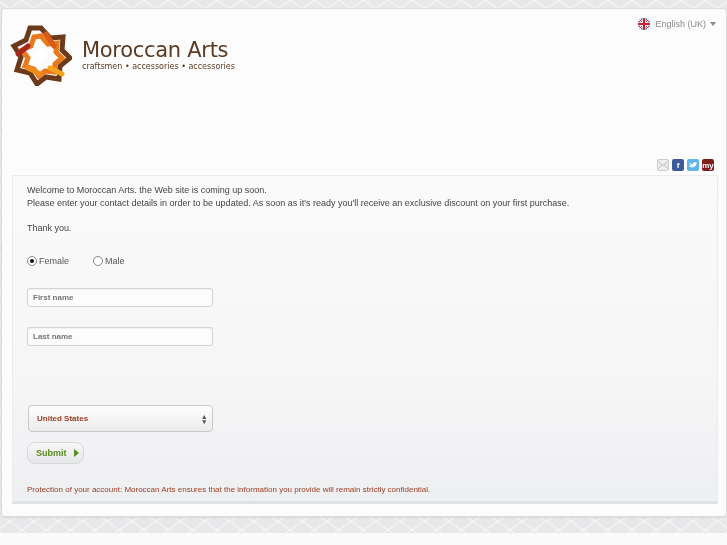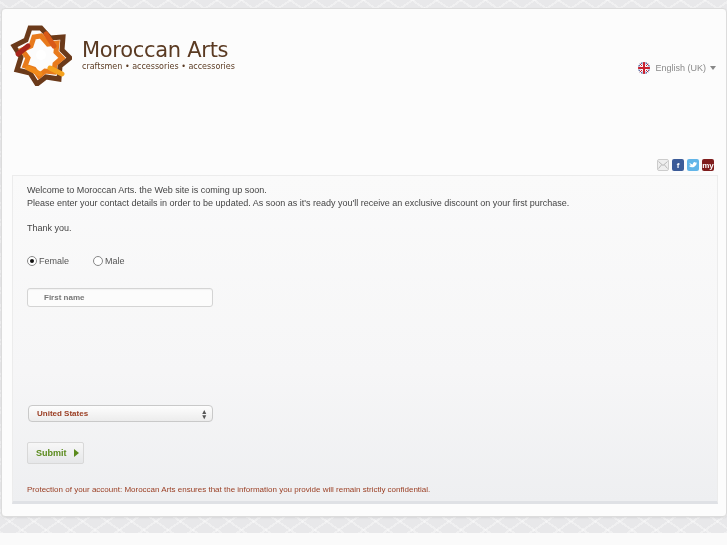--- a/index.html
+++ b/index.html
@@ -19,21 +19,21 @@
     position: absolute; left: 1px; top: 8px; width: 724px; height: 507px;
     background: #fcfcfc; border: 1px solid #dcdcdc; border-radius: 4px;
     box-shadow: 0 1px 2px rgba(0,0,0,0.08);
   }
   .logo { position: absolute; left: 8px; top: 15px; display: flex; align-items: center; }
   .logo-mark { width: 62px; height: 62px; }
   .logo-text { margin-left: 10px; }
   .logo-title { font-family: "DejaVu Sans", sans-serif; font-size: 21px; color: #5a3a22; letter-spacing: -0.3px; line-height: 24px; }
   .logo-tagline { font-family: "DejaVu Sans", sans-serif; font-size: 8px; color: #5a3a22; line-height: 10px; }
 
-  .lang { position: absolute; right: 10px; top: 9px; display: flex; align-items: center; font-size: 9px; color: #8a8a8a; cursor: pointer; margin-top: 44px; }
+  .lang { position: absolute; right: 10px; top: 9px; display: flex; align-items: center; font-size: 9px; color: #8a8a8a; cursor: pointer; }
   .flag { width: 12px; height: 12px; border-radius: 50%; overflow: hidden; margin-right: 5px; }
   .caret { margin-left: 4px; width: 0; height: 0; border-left: 3px solid transparent; border-right: 3px solid transparent; border-top: 4px solid #888; }
 
   .social { position: absolute; right: 12px; top: 150px; display: flex; gap: 3px; }
   .social .ico { width: 12px; height: 12px; border-radius: 2px; display: flex; align-items: center; justify-content: center; font-size: 8px; font-weight: bold; color: #fff; cursor: pointer; }
   .ico-mail { background: #eee; border: 1px solid #ccc; box-sizing: border-box; }
   .ico-fb { background: #3b5b98; font-size: 10px; }
   .ico-tw { background: #62b5e8; }
   .ico-my { background: #7f1d1d; font-size: 6px; }
 
@@ -46,34 +46,34 @@
   .msg { position: absolute; left: 14px; font-size: 9px; color: #444; line-height: 13px; }
   .radio-row { position: absolute; left: 14px; top: 80px; display: flex; align-items: center; font-size: 9px; color: #555; }
   .radio { display: flex; align-items: center; margin-right: 24px; cursor: pointer; }
   .radio .circ { width: 8px; height: 8px; border: 1px solid #888; border-radius: 50%; margin-right: 2px; position: relative; background: #fff; }
   .radio .circ.on::after { content: ""; position: absolute; left: 2px; top: 2px; width: 4px; height: 4px; border-radius: 50%; background: #111; }
 
   .field {
     position: absolute; left: 14px; width: 186px; height: 19px; box-sizing: border-box;
     border: 1px solid #d4d4d4; border-radius: 3px; background: #fcfcfc;
     font-family: "Liberation Sans", sans-serif; font-size: 8px; font-weight: bold; color: #777;
-    padding: 0 16px; box-shadow: inset 0 1px 1px rgba(0,0,0,0.04);
+    padding: 0 5px; box-shadow: inset 0 1px 1px rgba(0,0,0,0.04);
   }
   .field::placeholder { color: #777; }
   .select {
-    position: absolute; left: 15px; top: 229px; width: 185px; height: 17px; box-sizing: border-box;
+    position: absolute; left: 15px; top: 229px; width: 185px; height: 27px; box-sizing: border-box;
     border: 1px solid #c9c9c9; border-radius: 4px;
     background: linear-gradient(to bottom, #fdfdfd, #ececec);
     display: flex; align-items: center; justify-content: space-between; padding: 0 6px 0 8px;
     font-size: 8px; font-weight: bold; color: #9a3d22; cursor: pointer;
   }
   .updown { font-size: 7px; color: #555; line-height: 5px; display: flex; flex-direction: column; align-items: center; }
   .submit {
     position: absolute; left: 14px; top: 266px; width: 57px; height: 22px; box-sizing: border-box;
-    border: 1px solid #d8d8d8; border-radius: 2px;
+    border: 1px solid #d8d8d8; border-radius: 8px;
     background: linear-gradient(to bottom, #f7f7f7, #e6e7e9);
     display: flex; align-items: center; padding-left: 8px;
     font-size: 9px; font-weight: bold; color: #5a8a1c; cursor: pointer;
   }
   .play { margin-left: 7px; width: 0; height: 0; border-top: 4px solid transparent; border-bottom: 4px solid transparent; border-left: 5px solid #5a8a1c; }
   .notice { position: absolute; left: 14px; top: 309px; font-size: 8px; color: #9a3d22; }
 </style>
 </head>
 <body>
 
@@ -136,20 +136,21 @@
         <span class="circ on"></span>
         <span>Female</span>
       </label>
       <label class="radio">
         <span class="circ"></span>
         <span>Male</span>
       </label>
     </div>
 
     <input class="field" style="top: 112px;" type="text" placeholder="First name">
+    <input class="field" style="top: 151px;" type="text" placeholder="Last name">
 
     <div class="select">
       <span>United States</span>
       <span class="updown">▴<br>▾</span>
     </div>
 
     <div class="submit">
       <span>Submit</span>
       <span class="play"></span>
     </div>

